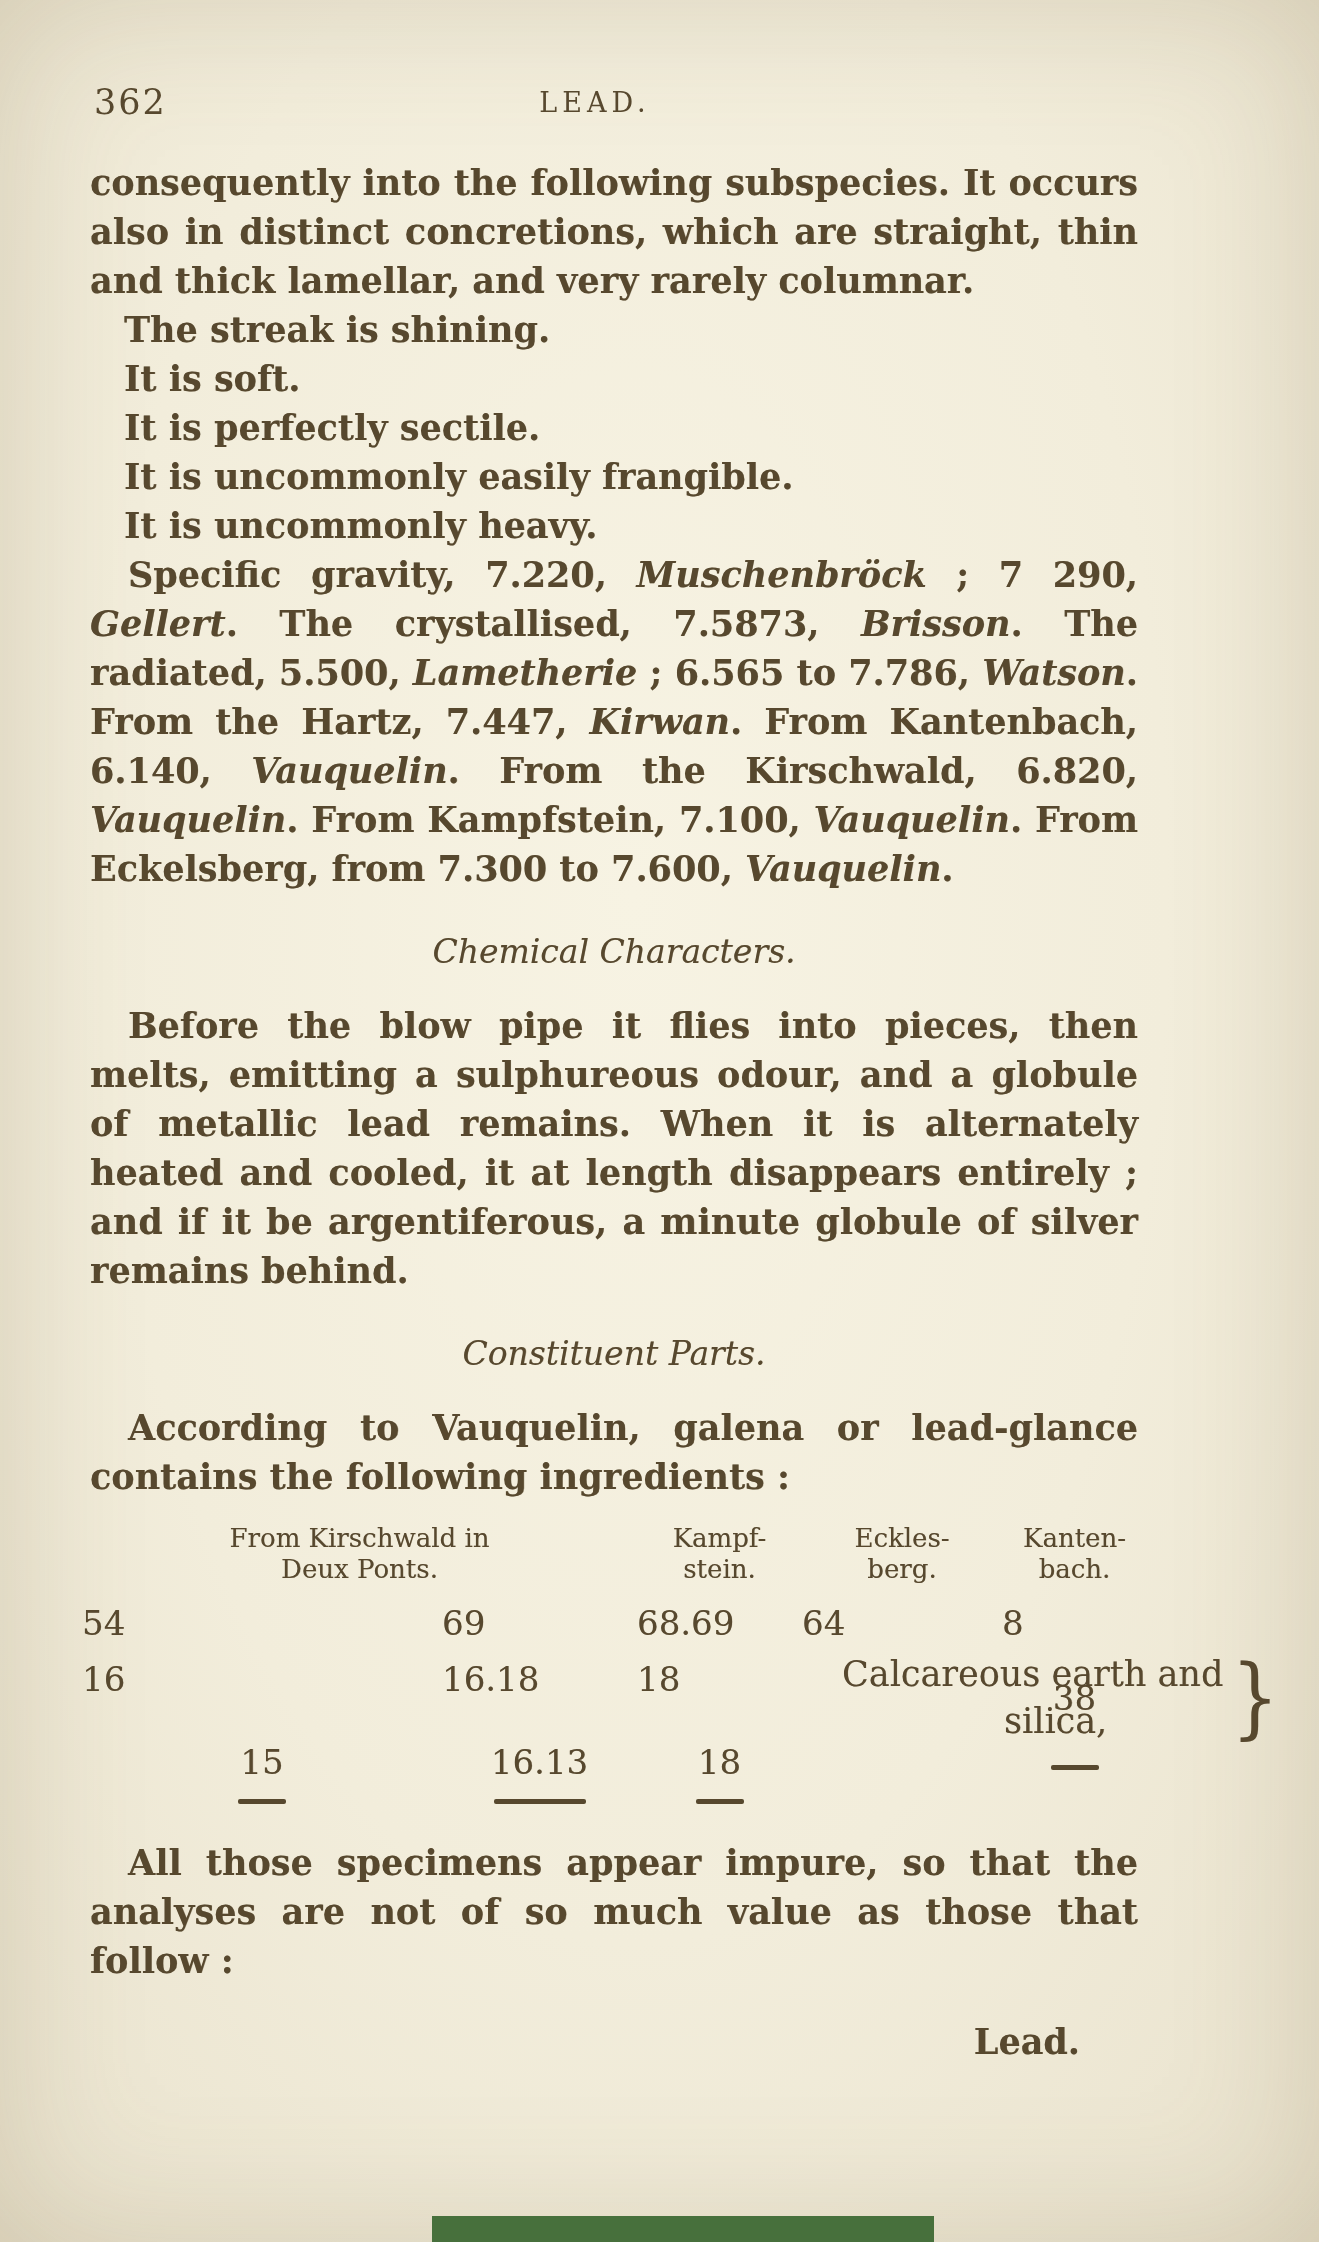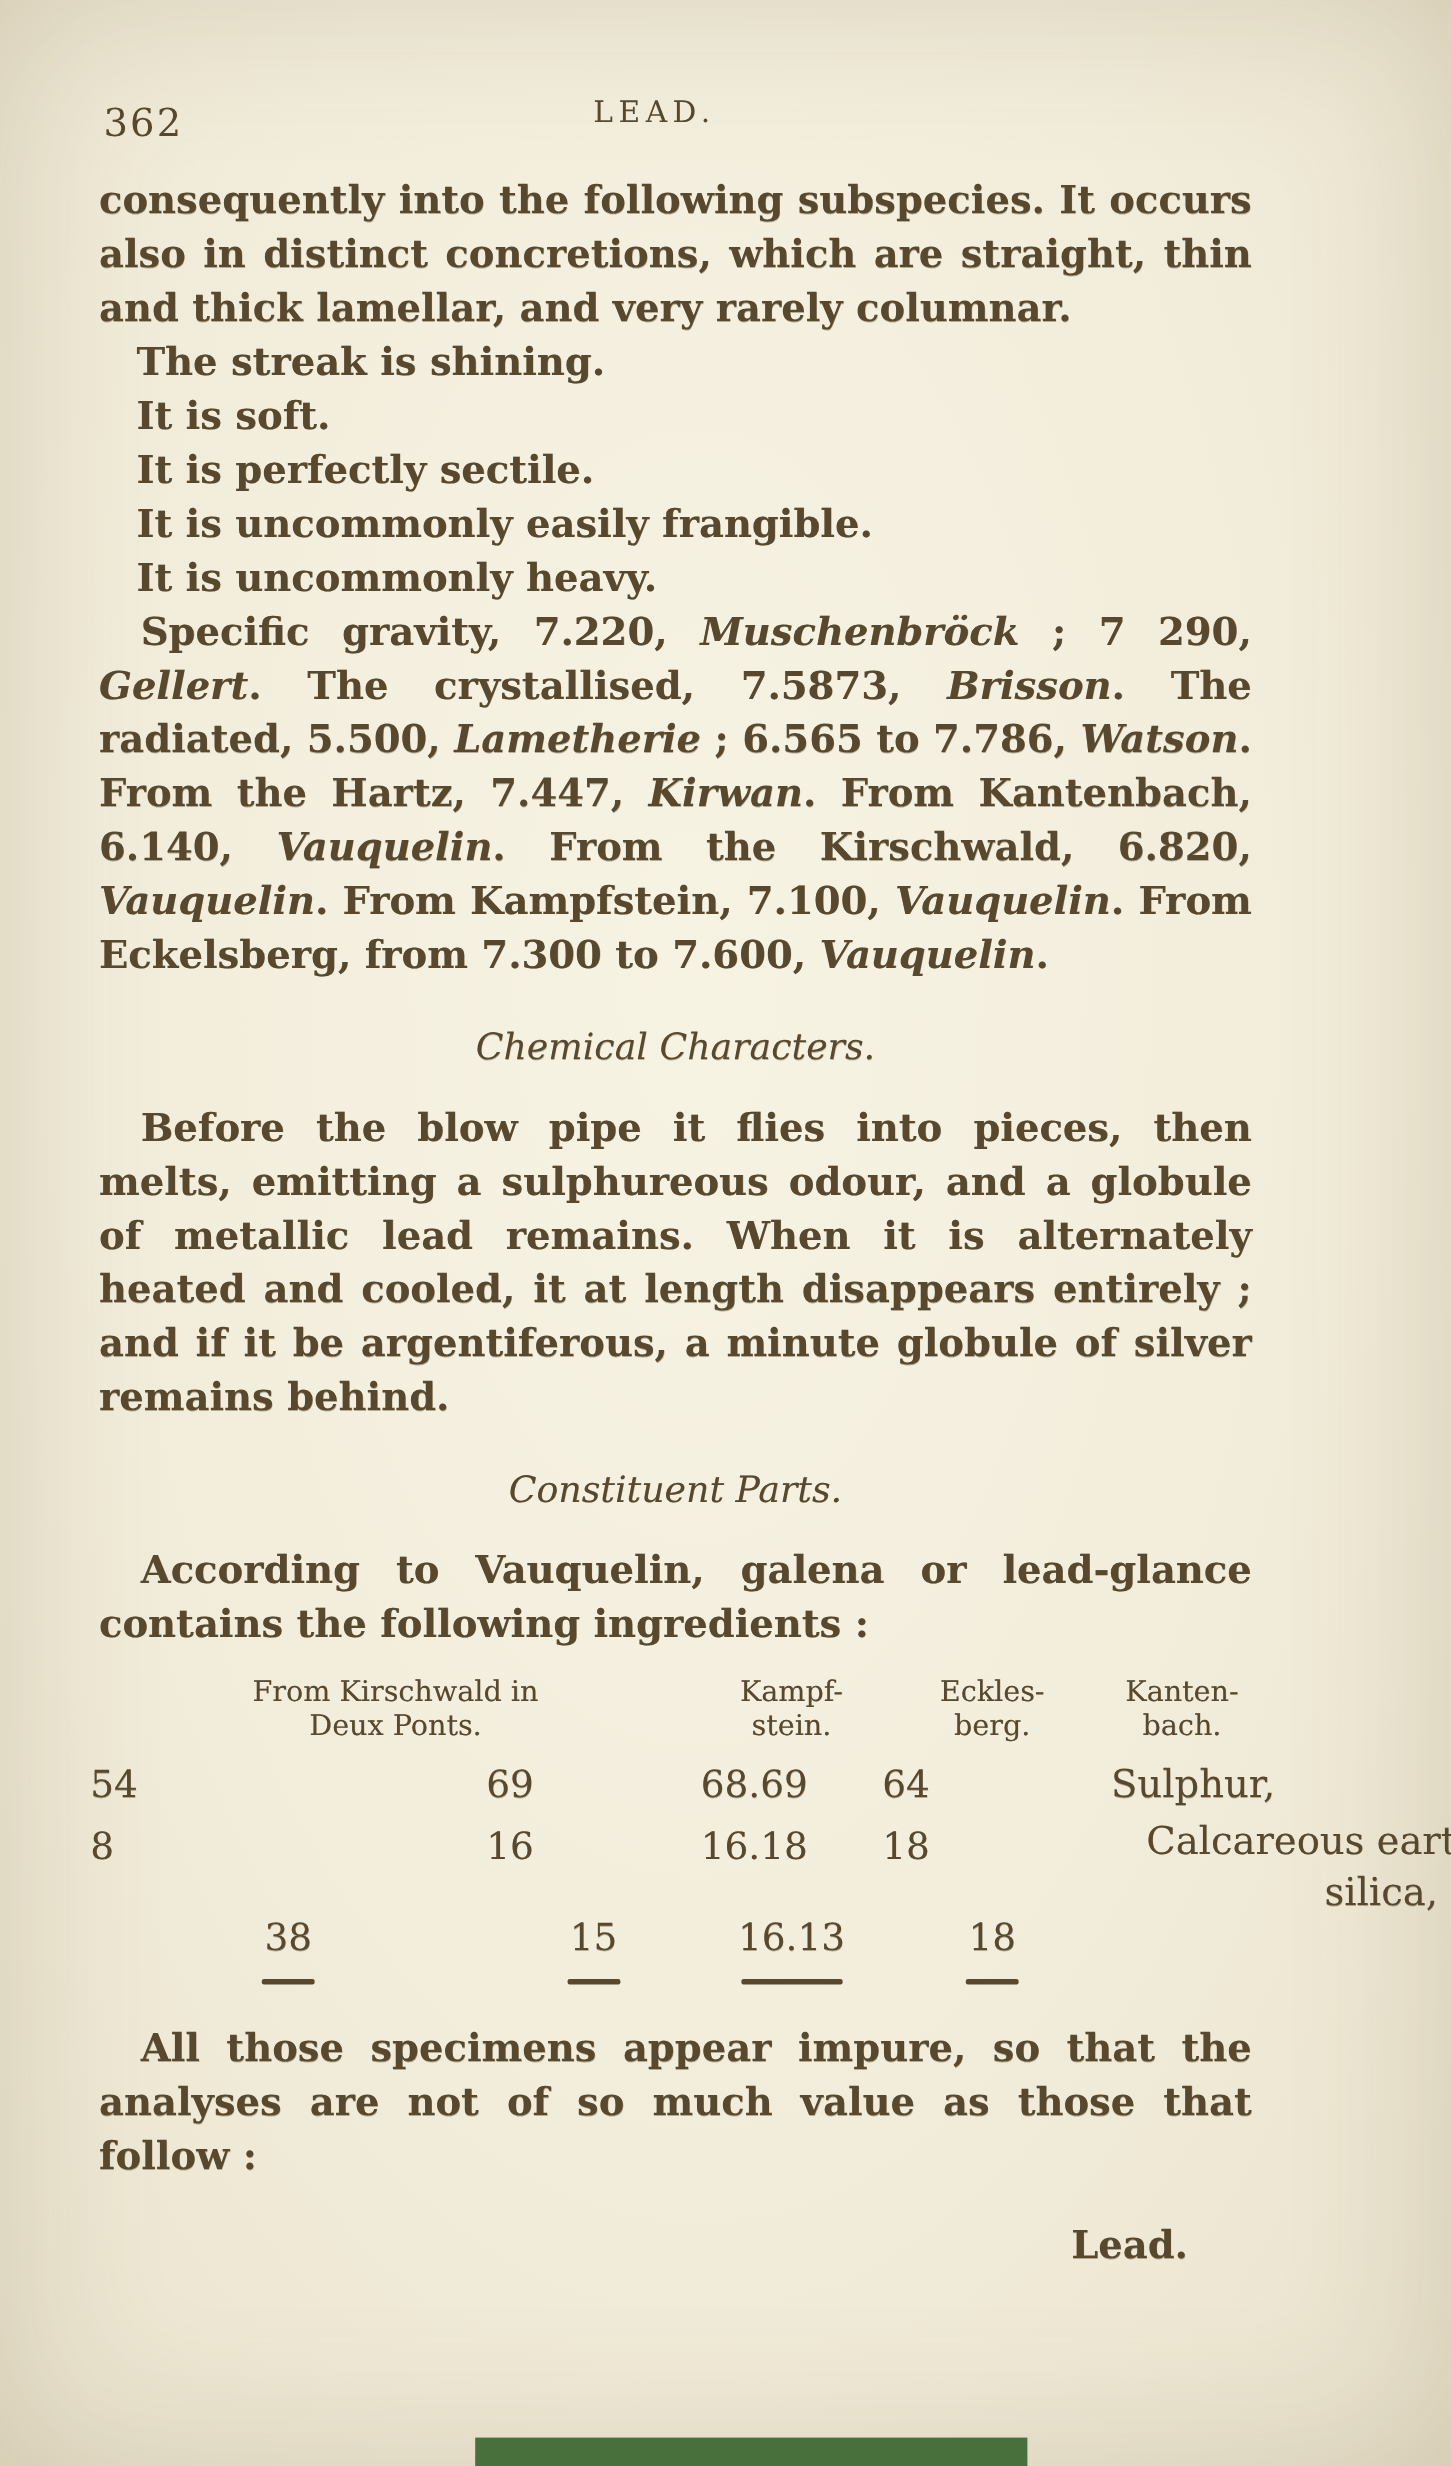--- a/index.html
+++ b/index.html
@@ -12,21 +12,21 @@
     overflow: hidden;
   }
   .page {
     position: relative;
     width: 1319px; height: 2242px;
     background: radial-gradient(ellipse at 48% 40%, #f7f3e3 0%, #f2eddb 55%, #e9e2cd 100%);
     box-shadow: inset 0 0 150px rgba(115,95,55,0.20);
     padding-top: 78px;
   }
   .page-head { position: relative; height: 52px; }
-  .page-num { position: absolute; left: 94px; top: 15px; font-size: 35px; letter-spacing: 2px; }
+  .page-num { position: absolute; left: 94px; top: 4px; font-size: 35px; letter-spacing: 2px; }
   .running-title { position: absolute; left: 0; top: 9px; width: 1190px; text-align: center; font-size: 27px; letter-spacing: 5px; }
   .text-block {
     margin: 28px 0 0 90px;
     width: 1048px;
     font-size: 35px;
     line-height: 49px;
     text-align: justify;
     text-shadow: 0.3px 0.3px 0.6px rgba(87,72,46,0.40);
   }
   p { margin: 0; font-weight: bold; }
@@ -104,21 +104,20 @@
       <div class="th">
         <div>Kanten-</div>
         <div>bach.</div>
       </div>
 
       <div class="td">54</div>
       <div class="td">69</div>
       <div class="td">68.69</div>
       <div class="td">64</div>
 
-      <div class="tl">Sulphur,</div>
       <div class="td">8</div>
       <div class="td">16</div>
       <div class="td">16.18</div>
       <div class="td">18</div>
 
       <div class="tl tl-group">
         <div class="lines">
           <div>Calcareous earth and</div>
           <div>silica,</div>
         </div>

